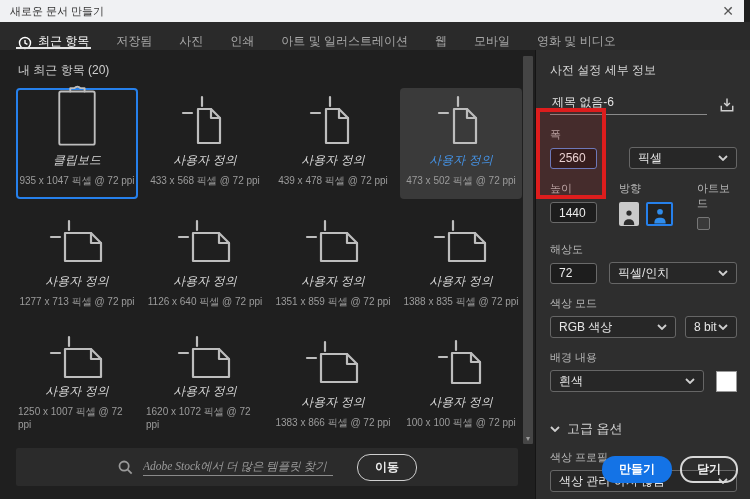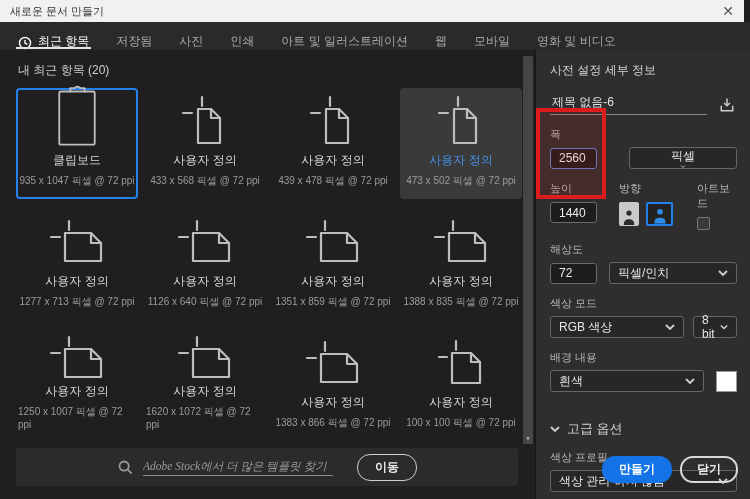--- a/index.html
+++ b/index.html
@@ -24,21 +24,21 @@
   .left-pane { position:absolute; left:0; top:50px; width:451px; height:449px; background:#1f1f1f; }
   .recent-header { position:absolute; left:18px; top:12px; font-size:12px; color:#cfcfcf; }
   .cards { position:absolute; left:16px; top:38px; display:grid;
            grid-template-columns:repeat(4,122px); grid-auto-rows:111px; column-gap:6px; row-gap:10px; }
   .card { display:flex; flex-direction:column; align-items:center; justify-content:flex-end;
           padding-bottom:9px; border-radius:4px; border:2px solid transparent; }
   .card.selected { border-color:#2680eb; }
   .card.hover { background:#3a3a3a; }
   .card.hover .card-name { color:#4593e6; }
   .card-icon { flex:1; display:flex; align-items:center; justify-content:center; }
-  .card-name { font-size:12px; color:#d8d8d8; margin-bottom:5px; }
+  .card-name { font-size:12px; color:#d8d8d8; margin-bottom:5px;font-style:italic; }
   .card-size { font-size:10px; color:#9b9b9b; }
   .card-icon svg { stroke:#bdbdbd; stroke-width:2.2; fill:none; stroke-linecap:round; stroke-linejoin:round; }
 
   
   .scrollbar { position:absolute; left:523px; top:6px; width:10px; height:388px; background:#454545;
                border-radius:1px; display:flex; align-items:flex-end; justify-content:center; }
   .scrollbar .chev { color:#9a9a9a; font-size:8px; line-height:10px; }
 
   
   .searchbar { position:absolute; left:16px; top:398px; width:502px; height:38px; background:#2b2b2b;
@@ -321,21 +321,21 @@
           <path d="M4 12 v6 h14 v-6"></path>
           <line x1="11" y1="3" x2="11" y2="12"></line>
           <path d="M7.5 8.5 L11 12 L14.5 8.5"></path>
         </svg>
       </span>
     </div>
 
     <div class="lbl">폭</div>
     <div class="row">
       <div class="field focus">2560</div>
-      <div class="select grow" style="margin-left:32px;flex-direction:column;">
+      <div class="select grow" style="margin-left:32px;">
         <span>픽셀</span>
         <svg width="10" height="6" viewBox="0 0 10 6">
           <polyline points="1,1 5,5 9,1"></polyline>
         </svg>
       </div>
     </div>
 
     <div class="dim-grid" style="margin-top:12px;">
       <div class="dim-col1">
         <div class="mini-lbl">높이</div>
@@ -376,21 +376,21 @@
     </div>
 
     <div class="lbl">색상 모드</div>
     <div class="row">
       <div class="select grow">
         <span>RGB 색상</span>
         <svg width="10" height="6" viewBox="0 0 10 6">
           <polyline points="1,1 5,5 9,1"></polyline>
         </svg>
       </div>
-      <div class="select" style="width:44px; margin-left:9px;">
+      <div class="select" style="width:52px; margin-left:9px;">
         <span>8 bit</span>
         <svg width="10" height="6" viewBox="0 0 10 6">
           <polyline points="1,1 5,5 9,1"></polyline>
         </svg>
       </div>
     </div>
 
     <div class="lbl">배경 내용</div>
     <div class="row">
       <div class="select grow">

